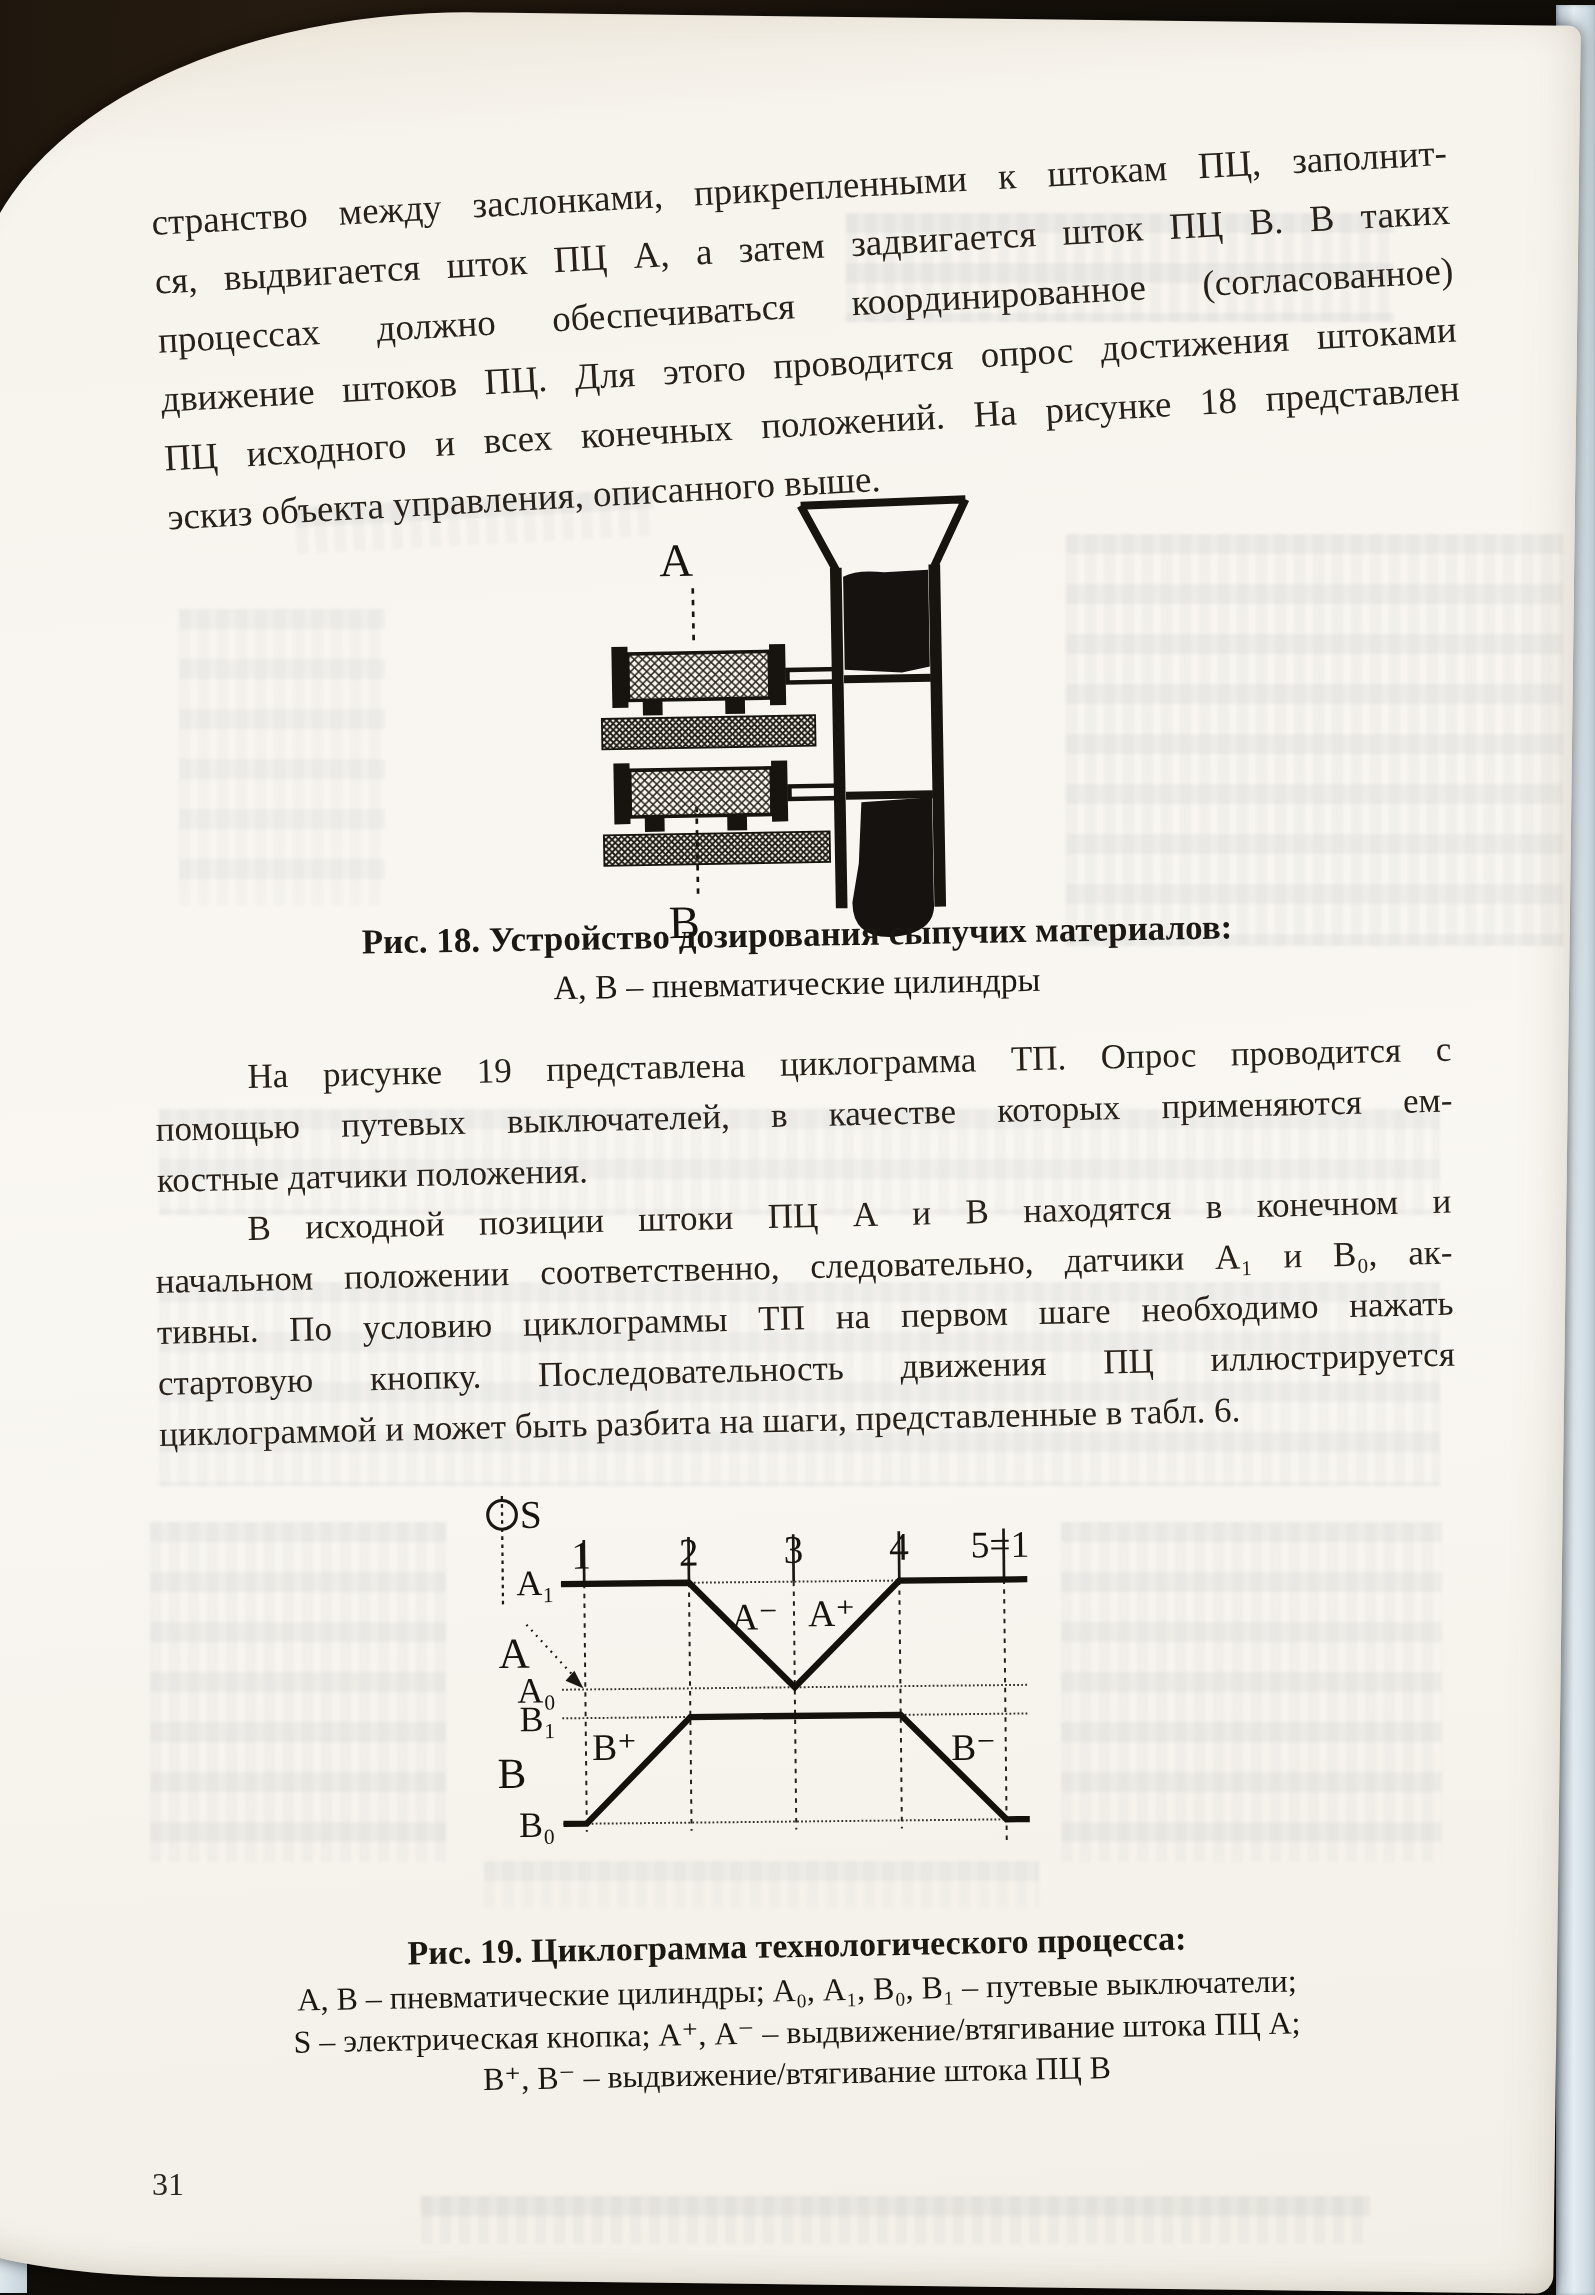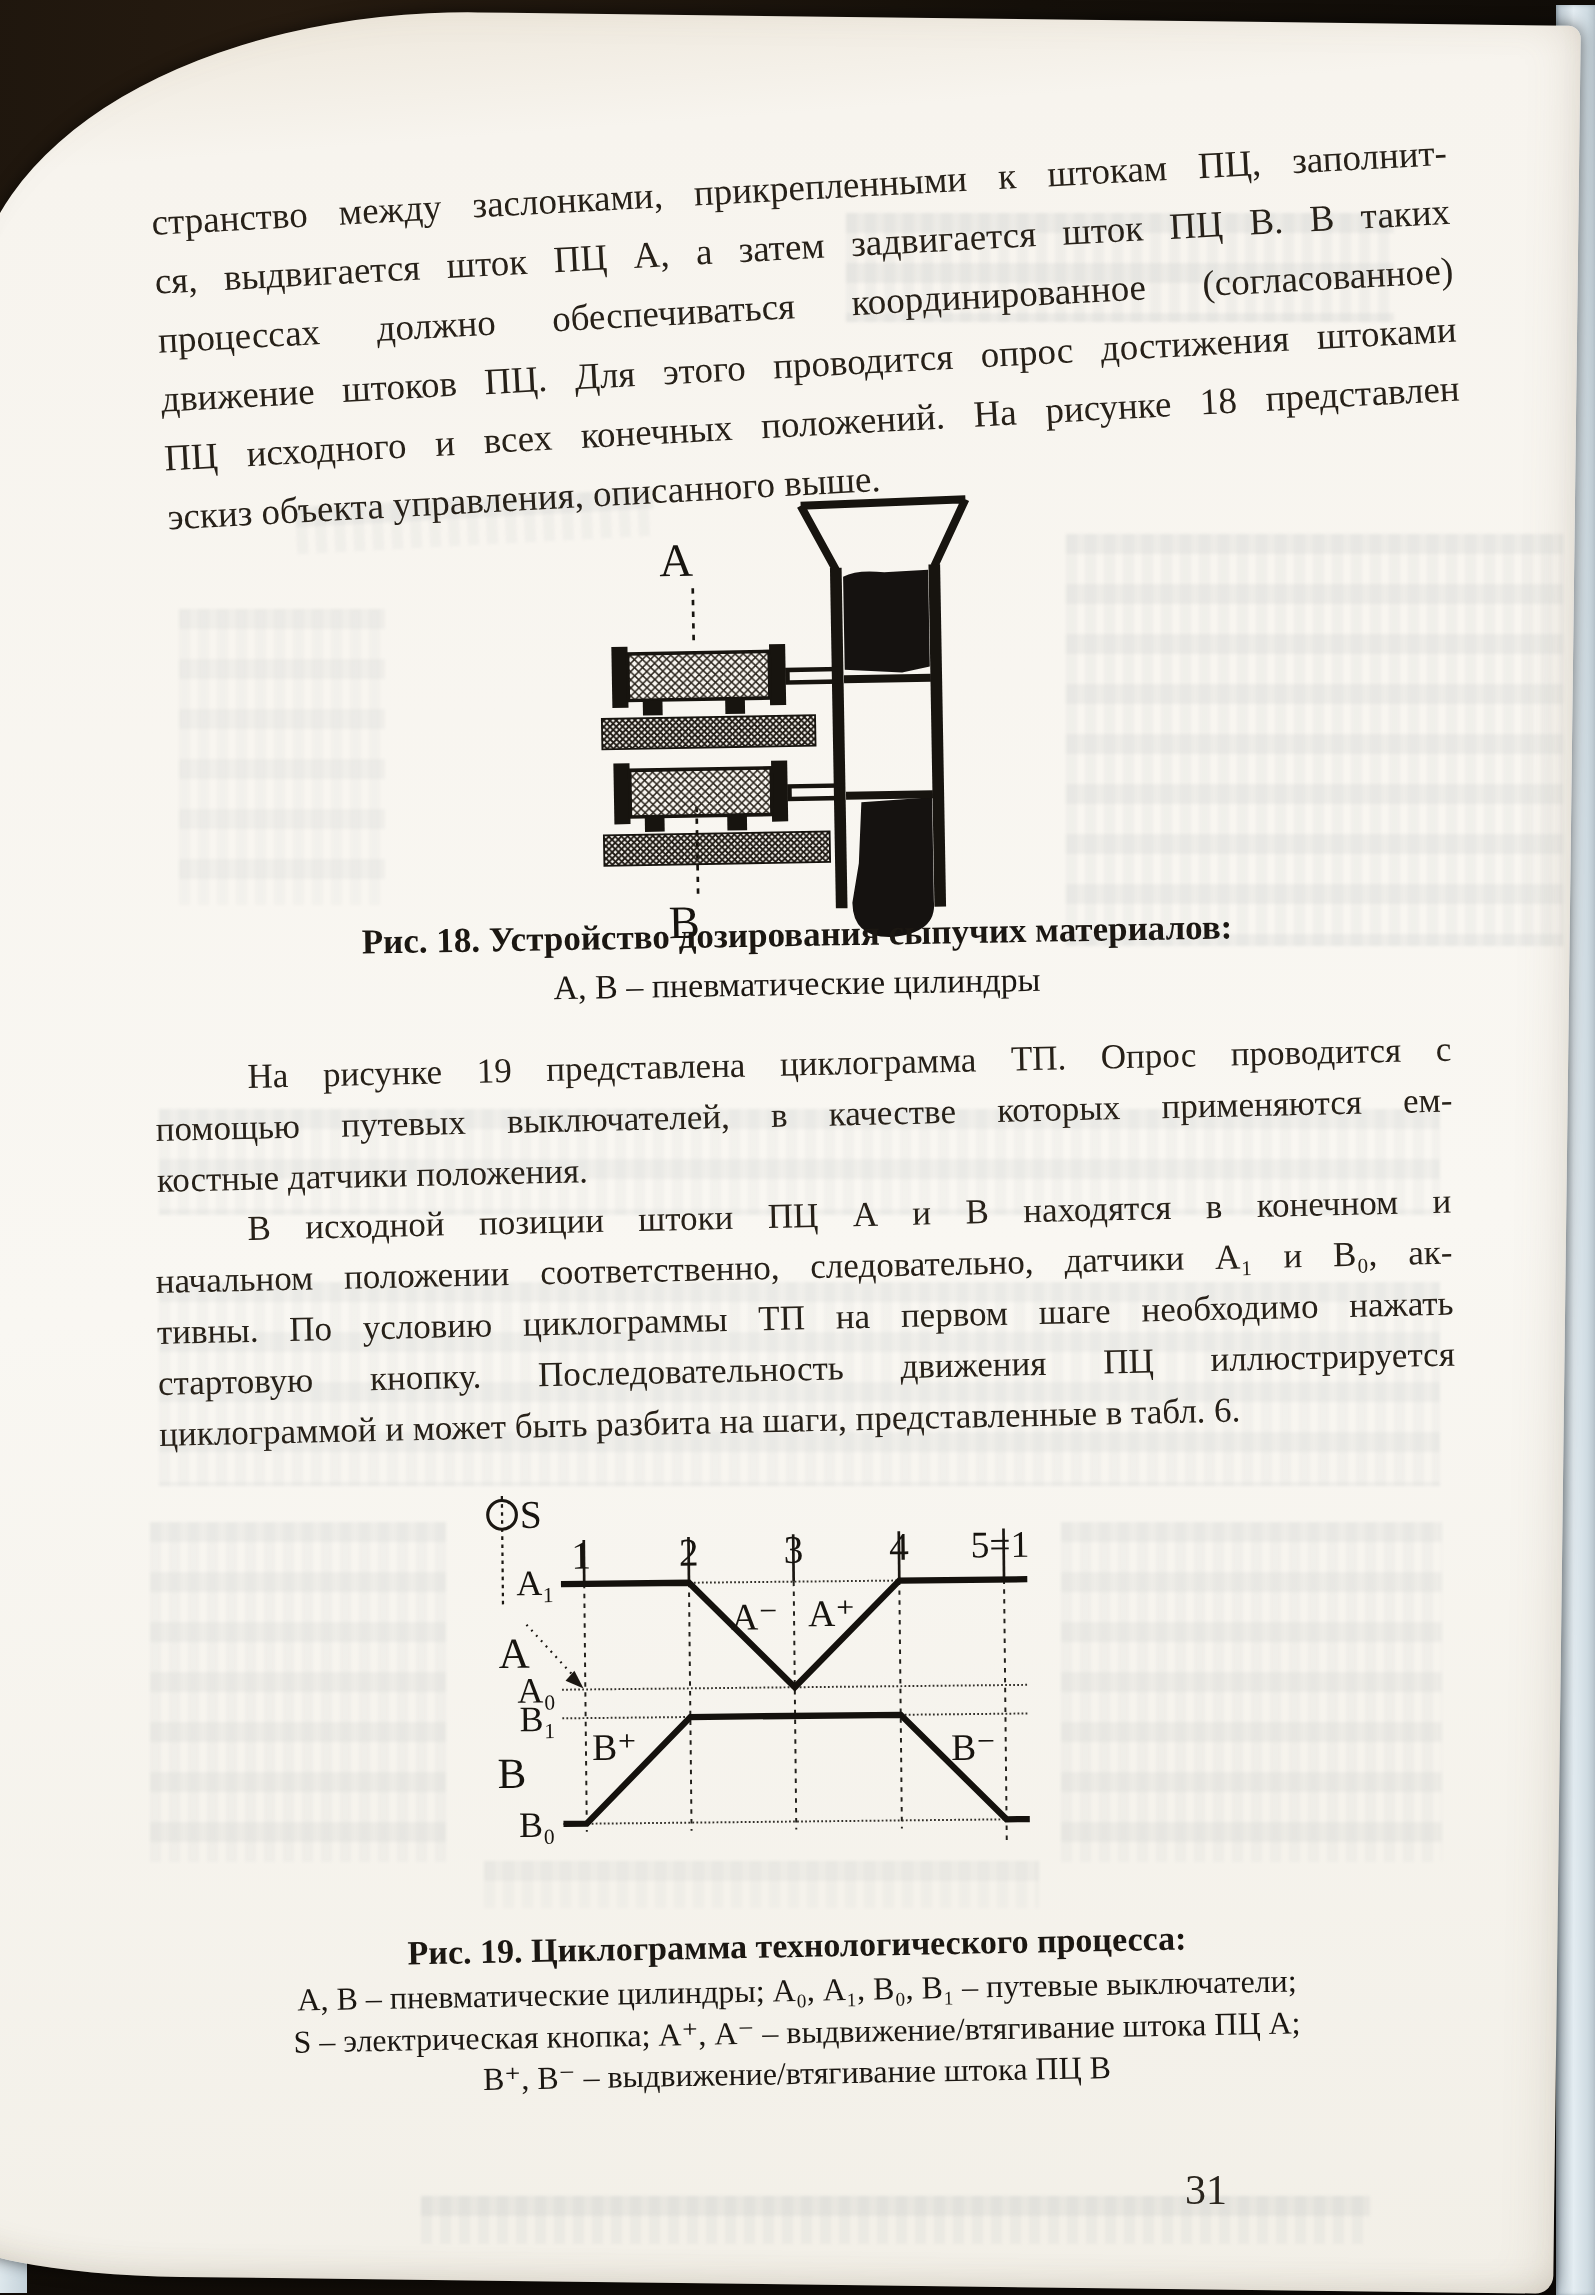--- a/index.html
+++ b/index.html
@@ -31,21 +31,21 @@
       repeating-linear-gradient(90deg, rgba(120,132,140,.11) 0 10.7px, rgba(120,132,140,0) 10.7px 19px);
   }
   .tblock{position:absolute;color:#272119;transform-origin:left top;}
   .pline{text-align:justify;text-align-last:justify;white-space:nowrap_;}
   .plast{text-align:left;text-align-last:left;}
   .p1{font-size:37px;line-height:59px;width:1297px;}
   .pp{font-size:35px;line-height:51px;width:1297px;}
   .indent{text-indent:93px;}
   .cap{position:absolute;left:152px;width:1290px;text-align:center;color:#1b1712;transform-origin:center;}
   .capb{font-weight:700;}
-  .pgnum{position:absolute;left:152px;top:2166px;width:1075px;text-align:right;font-size:42px;color:#2a251d;}
+  .pgnum{position:absolute;left:152px;top:2166px;width:1075px;text-align:left;font-size:32px;color:#2a251d;}
   svg text{fill:#17140f;}
 </style>
 </head>
 <body>
 
 <div class="photo">
 
   <div class="page-stack"></div>
   <div class="page-stack-left"></div>
   <div class="page-bg"></div>

